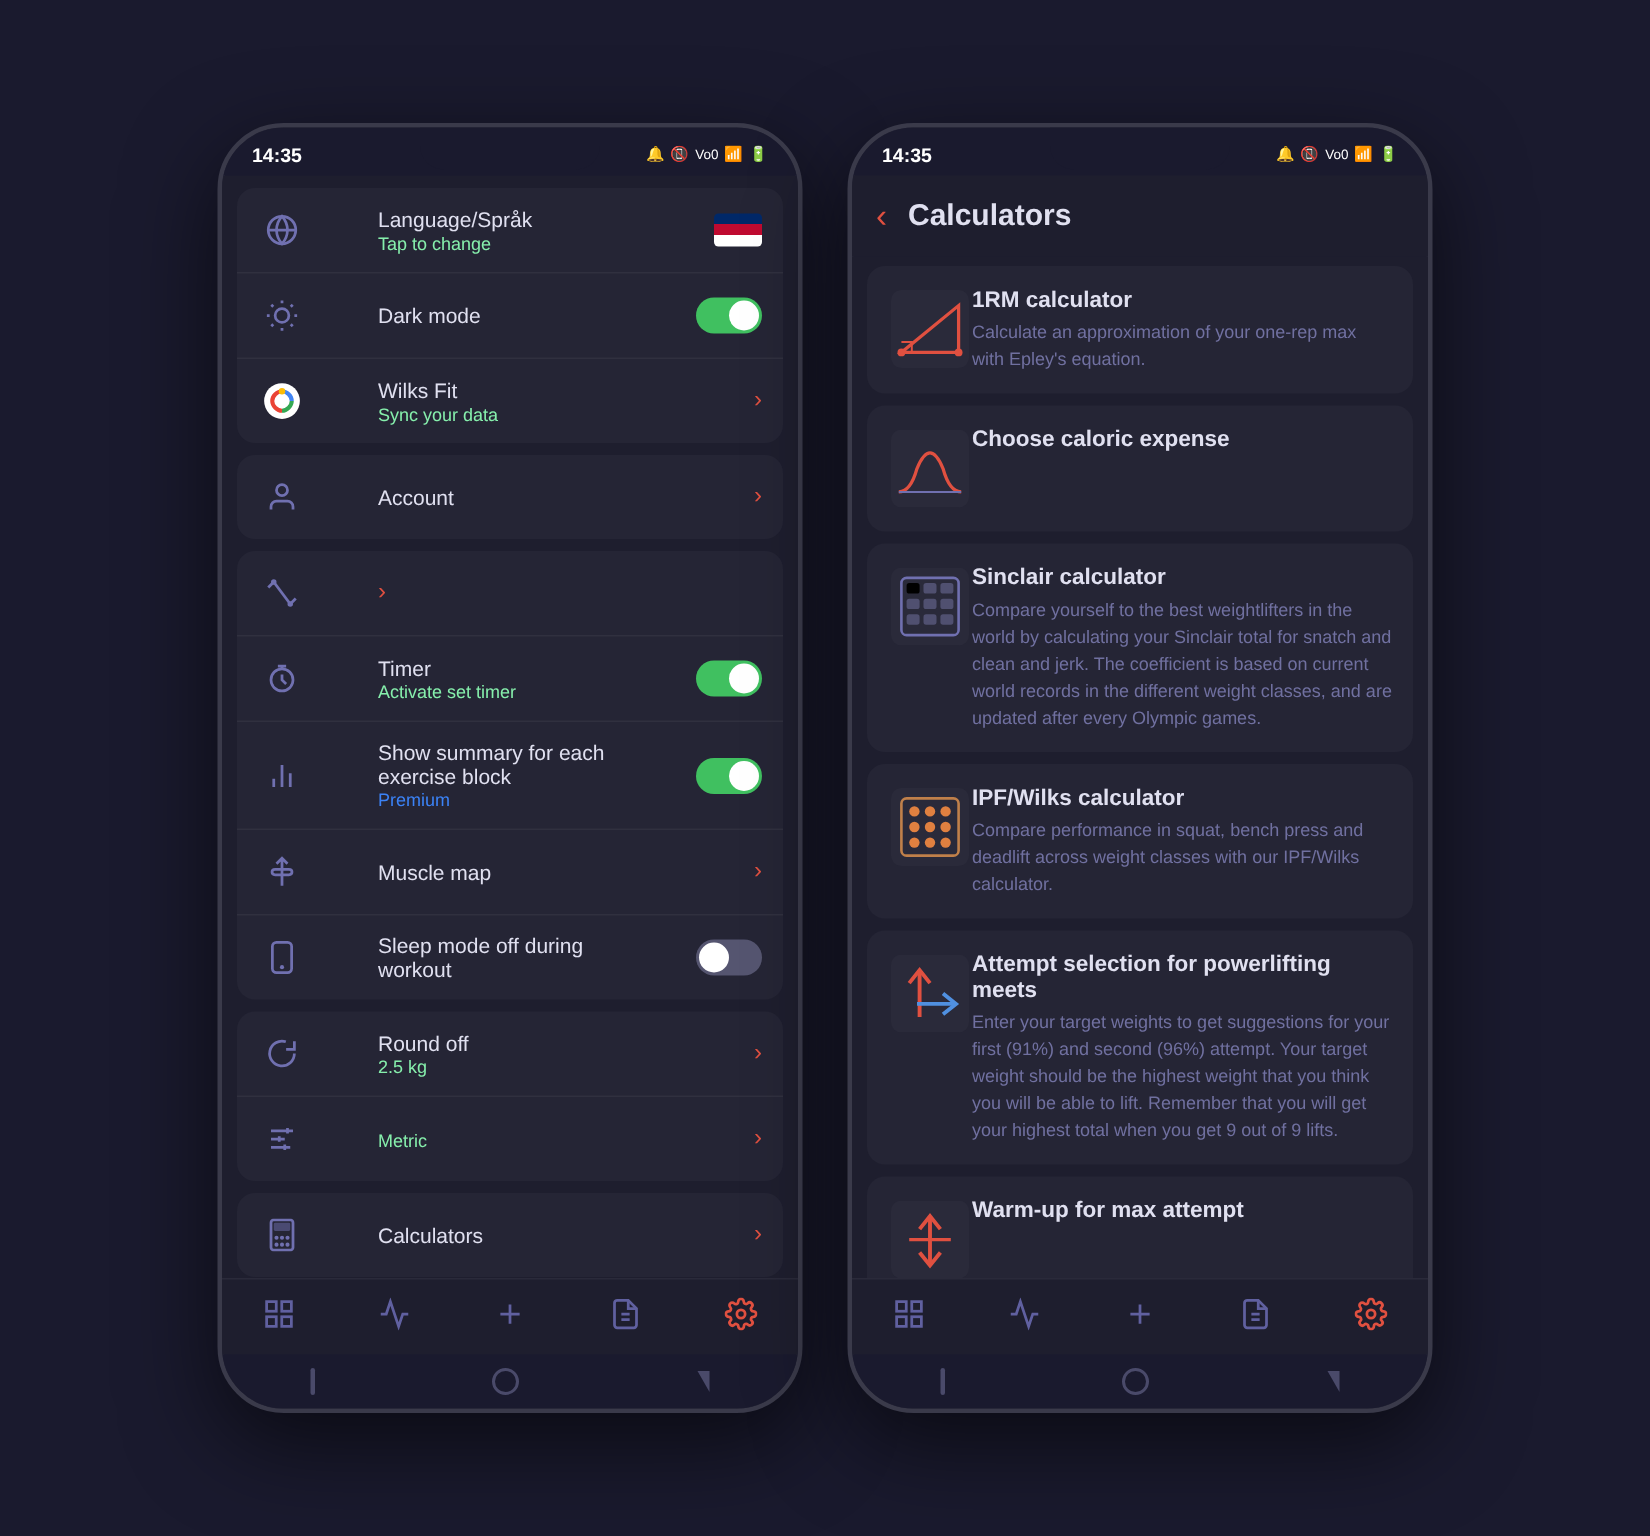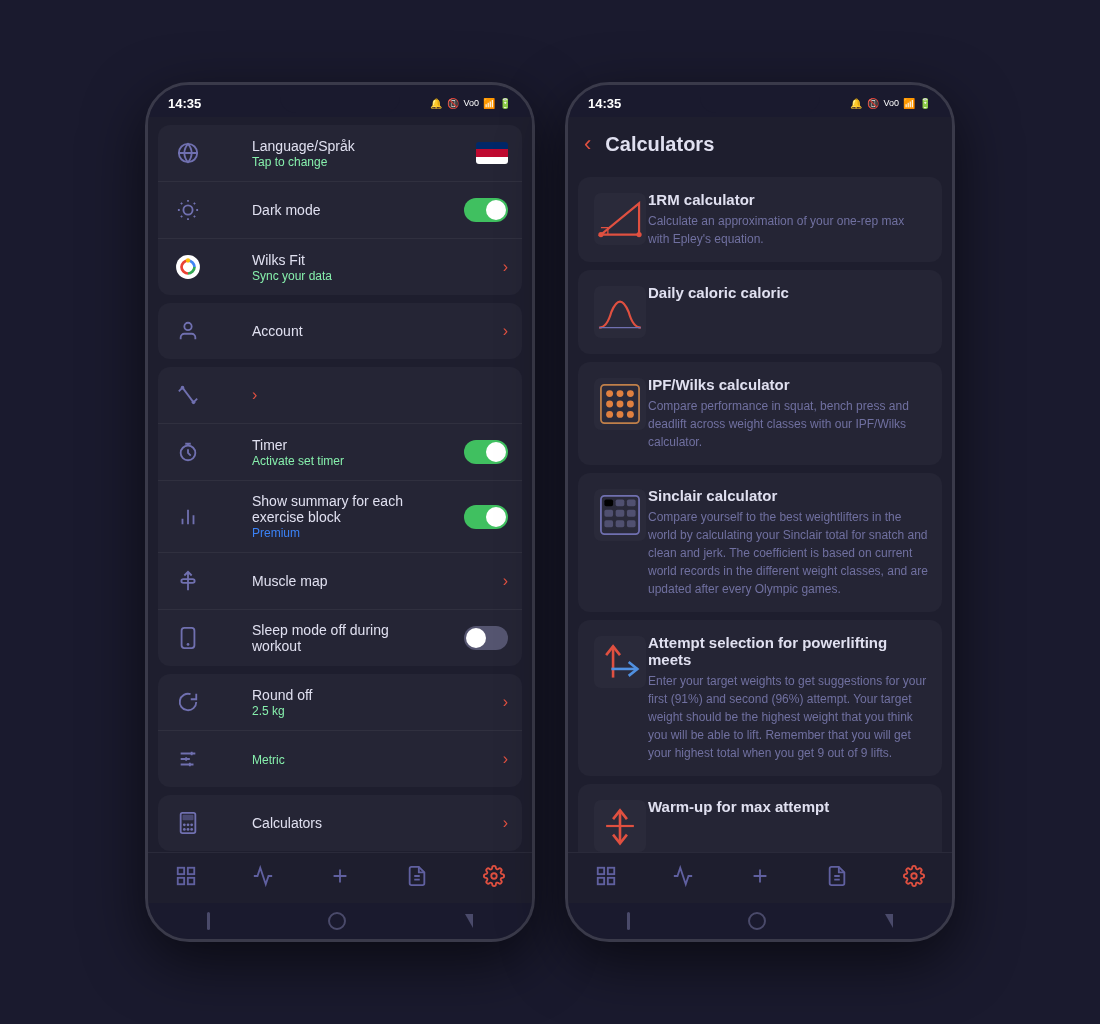--- a/index.html
+++ b/index.html
@@ -594,21 +594,44 @@
         <div class="calc-item-icon">
           <svg width="52" height="52" viewBox="0 0 60 60">
             <rect width="60" height="60" rx="8" fill="#2a2a3a"></rect>
 
             <path d="M6 48 Q15 48 20 30 Q30 6 40 30 Q45 48 54 48" fill="none" stroke="#e05040" stroke-width="2.5"></path>
 
             <line x1="6" y1="48" x2="54" y2="48" stroke="#7070b0" stroke-width="1.5"></line>
           </svg>
         </div>
         <div class="calc-item-text">
-          <div class="calc-item-title">Daily caloric caloric</div>
+          <div class="calc-item-title">Choose caloric expense</div>
+        </div>
+      </div>
+
+      <div class="calc-item">
+        <div class="calc-item-icon">
+          <svg width="52" height="52" viewBox="0 0 60 60">
+            <rect width="60" height="60" rx="8" fill="#2a2a3a"></rect>
+            <rect x="8" y="8" width="44" height="44" rx="4" fill="none" stroke="#7070b0" stroke-width="2"></rect>
+
+            <rect x="12" y="12" width="10" height="8" rx="2" fill="#5050708"></rect>
+            <rect x="25" y="12" width="10" height="8" rx="2" fill="#505070"></rect>
+            <rect x="38" y="12" width="10" height="8" rx="2" fill="#505070"></rect>
+            <rect x="12" y="24" width="10" height="8" rx="2" fill="#505070"></rect>
+            <rect x="25" y="24" width="10" height="8" rx="2" fill="#505070"></rect>
+            <rect x="38" y="24" width="10" height="8" rx="2" fill="#505070"></rect>
+            <rect x="12" y="36" width="10" height="8" rx="2" fill="#505070"></rect>
+            <rect x="25" y="36" width="10" height="8" rx="2" fill="#505070"></rect>
+            <rect x="38" y="36" width="10" height="8" rx="2" fill="#505070"></rect>
+          </svg>
+        </div>
+        <div class="calc-item-text">
+          <div class="calc-item-title">Sinclair calculator</div>
+          <div class="calc-item-desc">Compare yourself to the best weightlifters in the world by calculating your Sinclair total for snatch and clean and jerk. The coefficient is based on current world records in the different weight classes, and are updated after every Olympic games.</div>
         </div>
       </div>
 
       <div class="calc-item">
         <div class="calc-item-icon">
           <svg width="52" height="52" viewBox="0 0 60 60">
             <rect width="60" height="60" rx="8" fill="#2a2a3a"></rect>
             <rect x="8" y="8" width="44" height="44" rx="4" fill="none" stroke="#c0804a" stroke-width="2"></rect>
 
             <circle cx="18" cy="18" r="4" fill="#e08040"></circle>
@@ -625,62 +648,39 @@
         <div class="calc-item-text">
           <div class="calc-item-title">IPF/Wilks calculator</div>
           <div class="calc-item-desc">Compare performance in squat, bench press and deadlift across weight classes with our IPF/Wilks calculator.</div>
         </div>
       </div>
 
       <div class="calc-item">
         <div class="calc-item-icon">
           <svg width="52" height="52" viewBox="0 0 60 60">
             <rect width="60" height="60" rx="8" fill="#2a2a3a"></rect>
-            <rect x="8" y="8" width="44" height="44" rx="4" fill="none" stroke="#7070b0" stroke-width="2"></rect>
-
-            <rect x="12" y="12" width="10" height="8" rx="2" fill="#5050708"></rect>
-            <rect x="25" y="12" width="10" height="8" rx="2" fill="#505070"></rect>
-            <rect x="38" y="12" width="10" height="8" rx="2" fill="#505070"></rect>
-            <rect x="12" y="24" width="10" height="8" rx="2" fill="#505070"></rect>
-            <rect x="25" y="24" width="10" height="8" rx="2" fill="#505070"></rect>
-            <rect x="38" y="24" width="10" height="8" rx="2" fill="#505070"></rect>
-            <rect x="12" y="36" width="10" height="8" rx="2" fill="#505070"></rect>
-            <rect x="25" y="36" width="10" height="8" rx="2" fill="#505070"></rect>
-            <rect x="38" y="36" width="10" height="8" rx="2" fill="#505070"></rect>
+
+            <line x1="22" y1="48" x2="22" y2="12" stroke="#e05040" stroke-width="3"></line>
+            <polyline points="14,22 22,12 30,22" fill="none" stroke="#e05040" stroke-width="3"></polyline>
+
+            <line x1="20" y1="38" x2="50" y2="38" stroke="#5090e0" stroke-width="3"></line>
+            <polyline points="40,30 50,38 40,46" fill="none" stroke="#5090e0" stroke-width="3"></polyline>
           </svg>
         </div>
         <div class="calc-item-text">
-          <div class="calc-item-title">Sinclair calculator</div>
-          <div class="calc-item-desc">Compare yourself to the best weightlifters in the world by calculating your Sinclair total for snatch and clean and jerk. The coefficient is based on current world records in the different weight classes, and are updated after every Olympic games.</div>
+          <div class="calc-item-title">Attempt selection for powerlifting meets</div>
+          <div class="calc-item-desc">Enter your target weights to get suggestions for your first (91%) and second (96%) attempt. Your target weight should be the highest weight that you think you will be able to lift. Remember that you will get your highest total when you get 9 out of 9 lifts.</div>
         </div>
       </div>
 
       <div class="calc-item">
         <div class="calc-item-icon">
           <svg width="52" height="52" viewBox="0 0 60 60">
             <rect width="60" height="60" rx="8" fill="#2a2a3a"></rect>
 
-            <line x1="22" y1="48" x2="22" y2="12" stroke="#e05040" stroke-width="3"></line>
-            <polyline points="14,22 22,12 30,22" fill="none" stroke="#e05040" stroke-width="3"></polyline>
-
-            <line x1="20" y1="38" x2="50" y2="38" stroke="#5090e0" stroke-width="3"></line>
-            <polyline points="40,30 50,38 40,46" fill="none" stroke="#5090e0" stroke-width="3"></polyline>
-          </svg>
-        </div>
-        <div class="calc-item-text">
-          <div class="calc-item-title">Attempt selection for powerlifting meets</div>
-          <div class="calc-item-desc">Enter your target weights to get suggestions for your first (91%) and second (96%) attempt. Your target weight should be the highest weight that you think you will be able to lift. Remember that you will get your highest total when you get 9 out of 9 lifts.</div>
-        </div>
-      </div>
-
-      <div class="calc-item">
-        <div class="calc-item-icon">
-          <svg width="52" height="52" viewBox="0 0 60 60">
-            <rect width="60" height="60" rx="8" fill="#2a2a3a"></rect>
-
             <line x1="30" y1="48" x2="30" y2="12" stroke="#e05040" stroke-width="3"></line>
             <polyline points="22,22 30,12 38,22" fill="none" stroke="#e05040" stroke-width="3"></polyline>
 
             <polyline points="22,40 30,50 38,40" fill="none" stroke="#e05040" stroke-width="3"></polyline>
 
             <line x1="14" y1="30" x2="46" y2="30" stroke="#e05040" stroke-width="2.5"></line>
           </svg>
         </div>
         <div class="calc-item-text">
           <div class="calc-item-title">Warm-up for max attempt</div>

